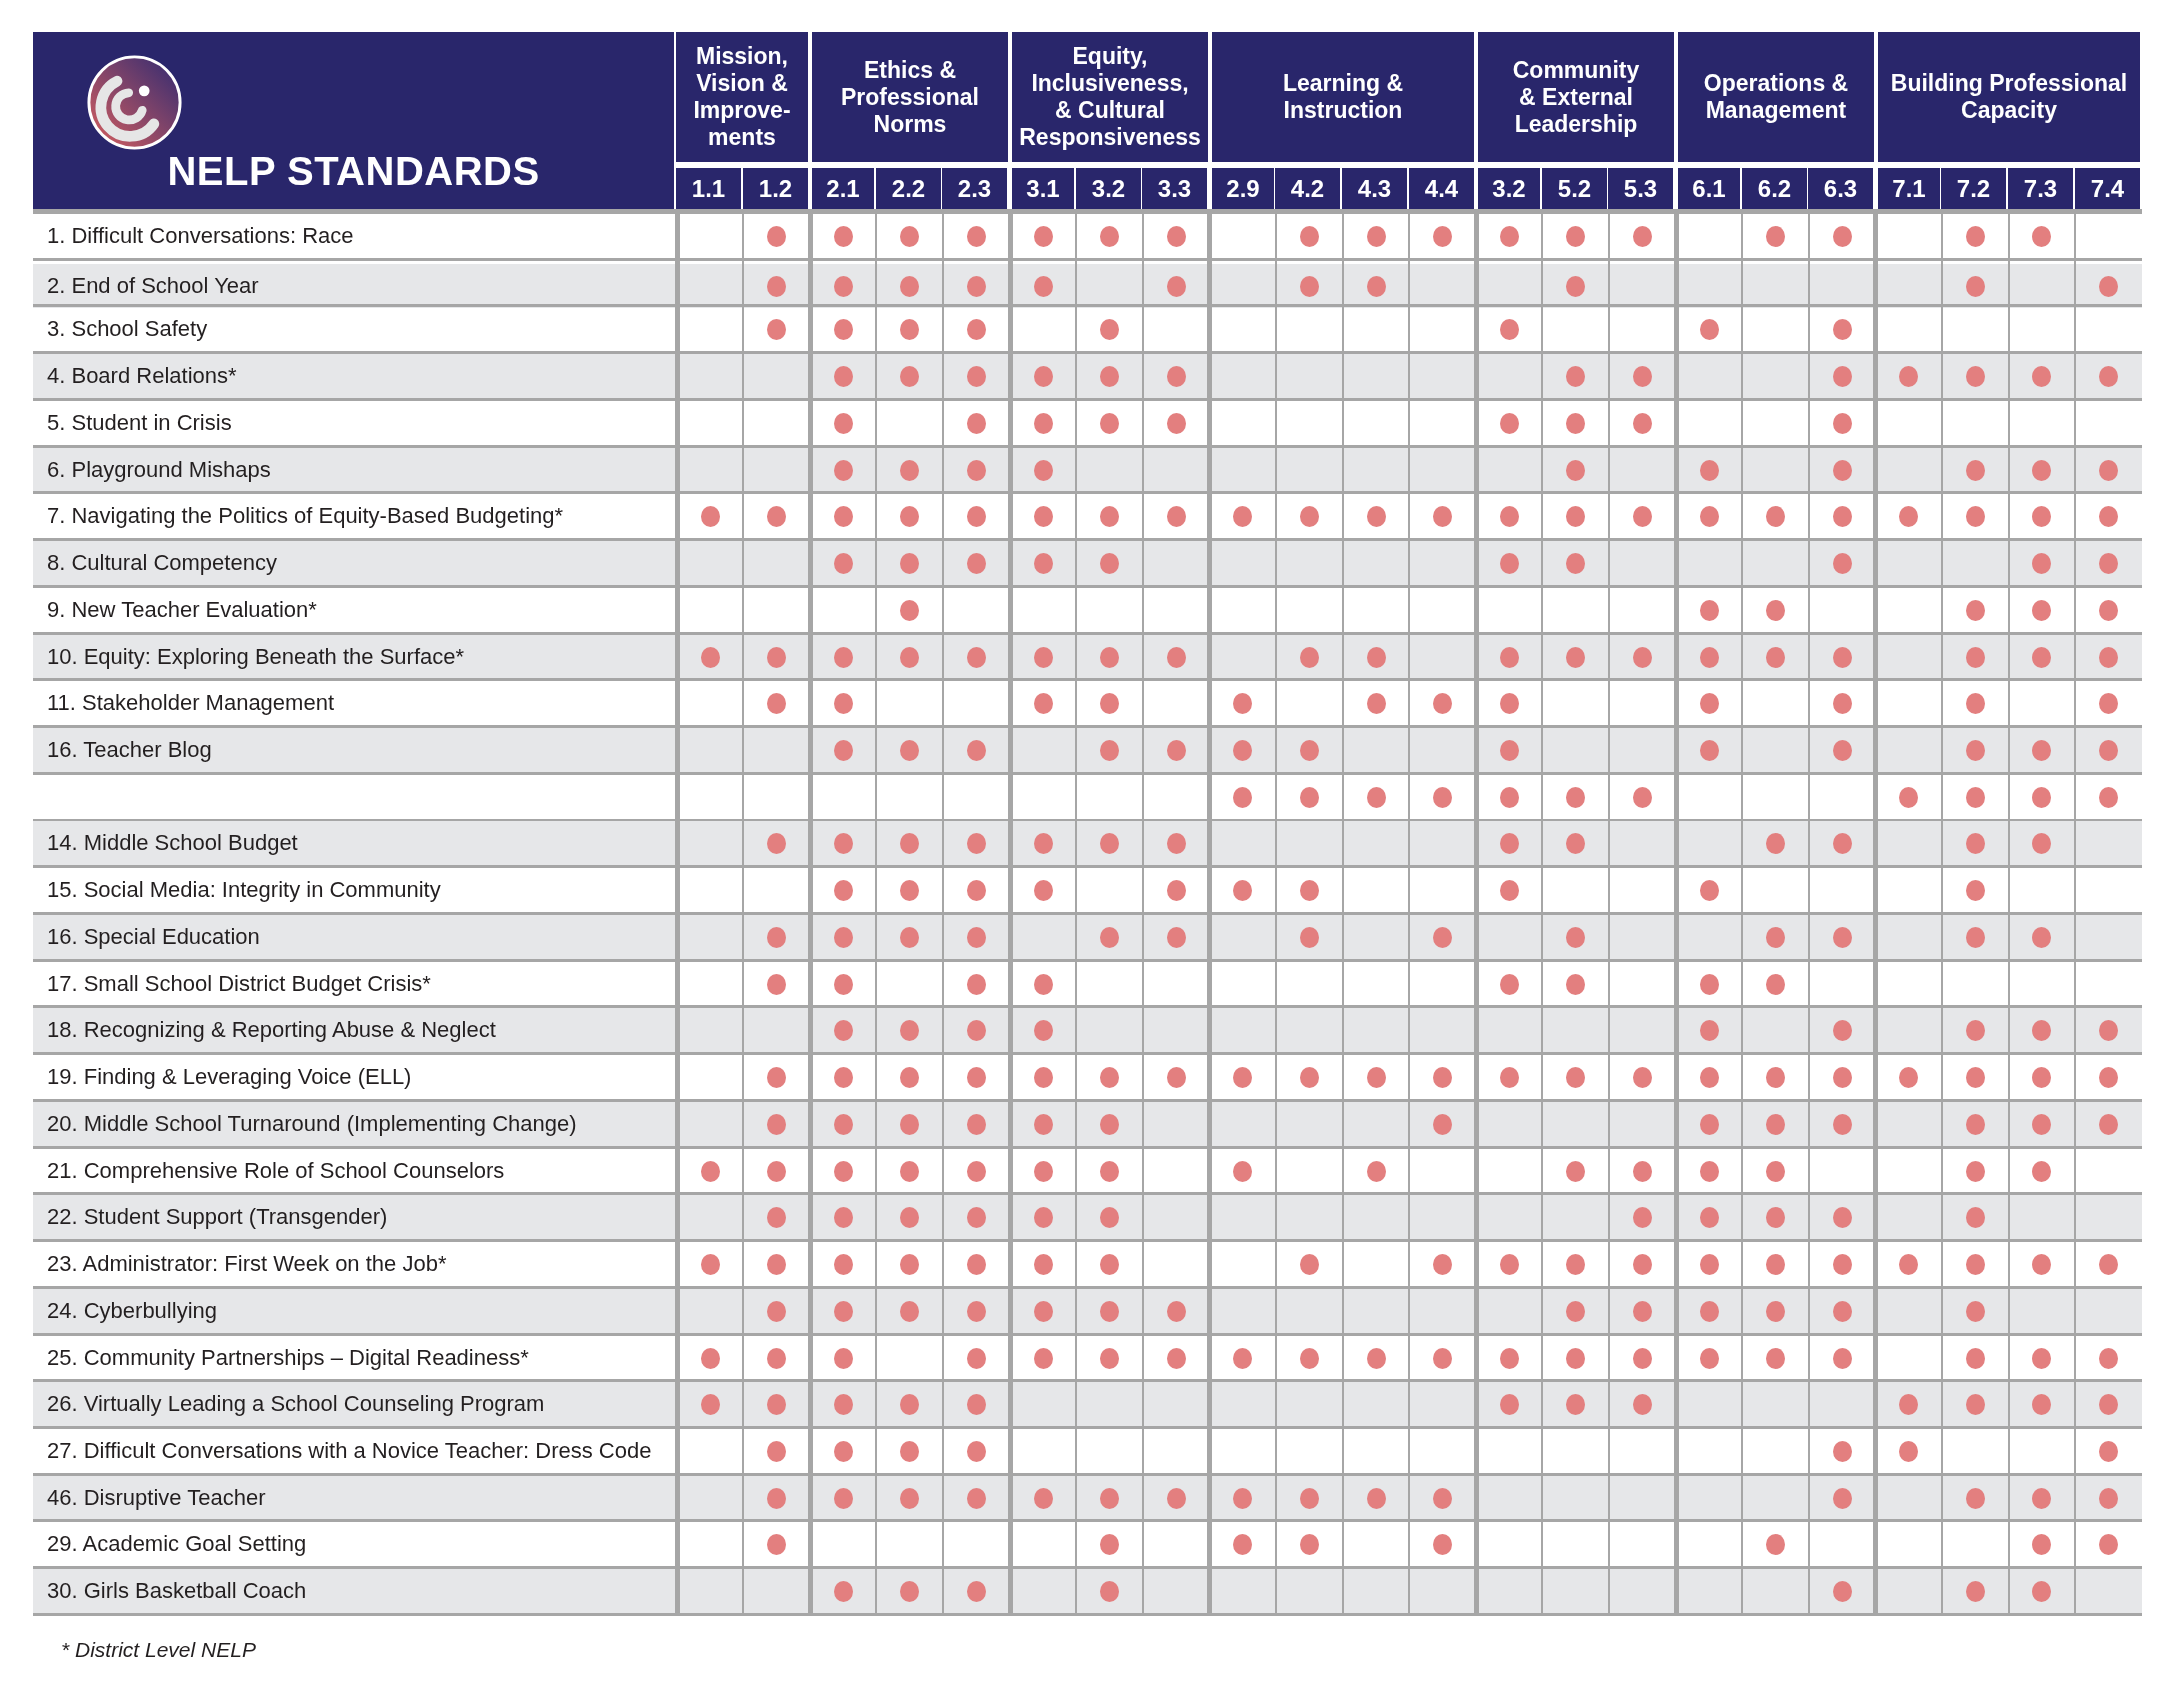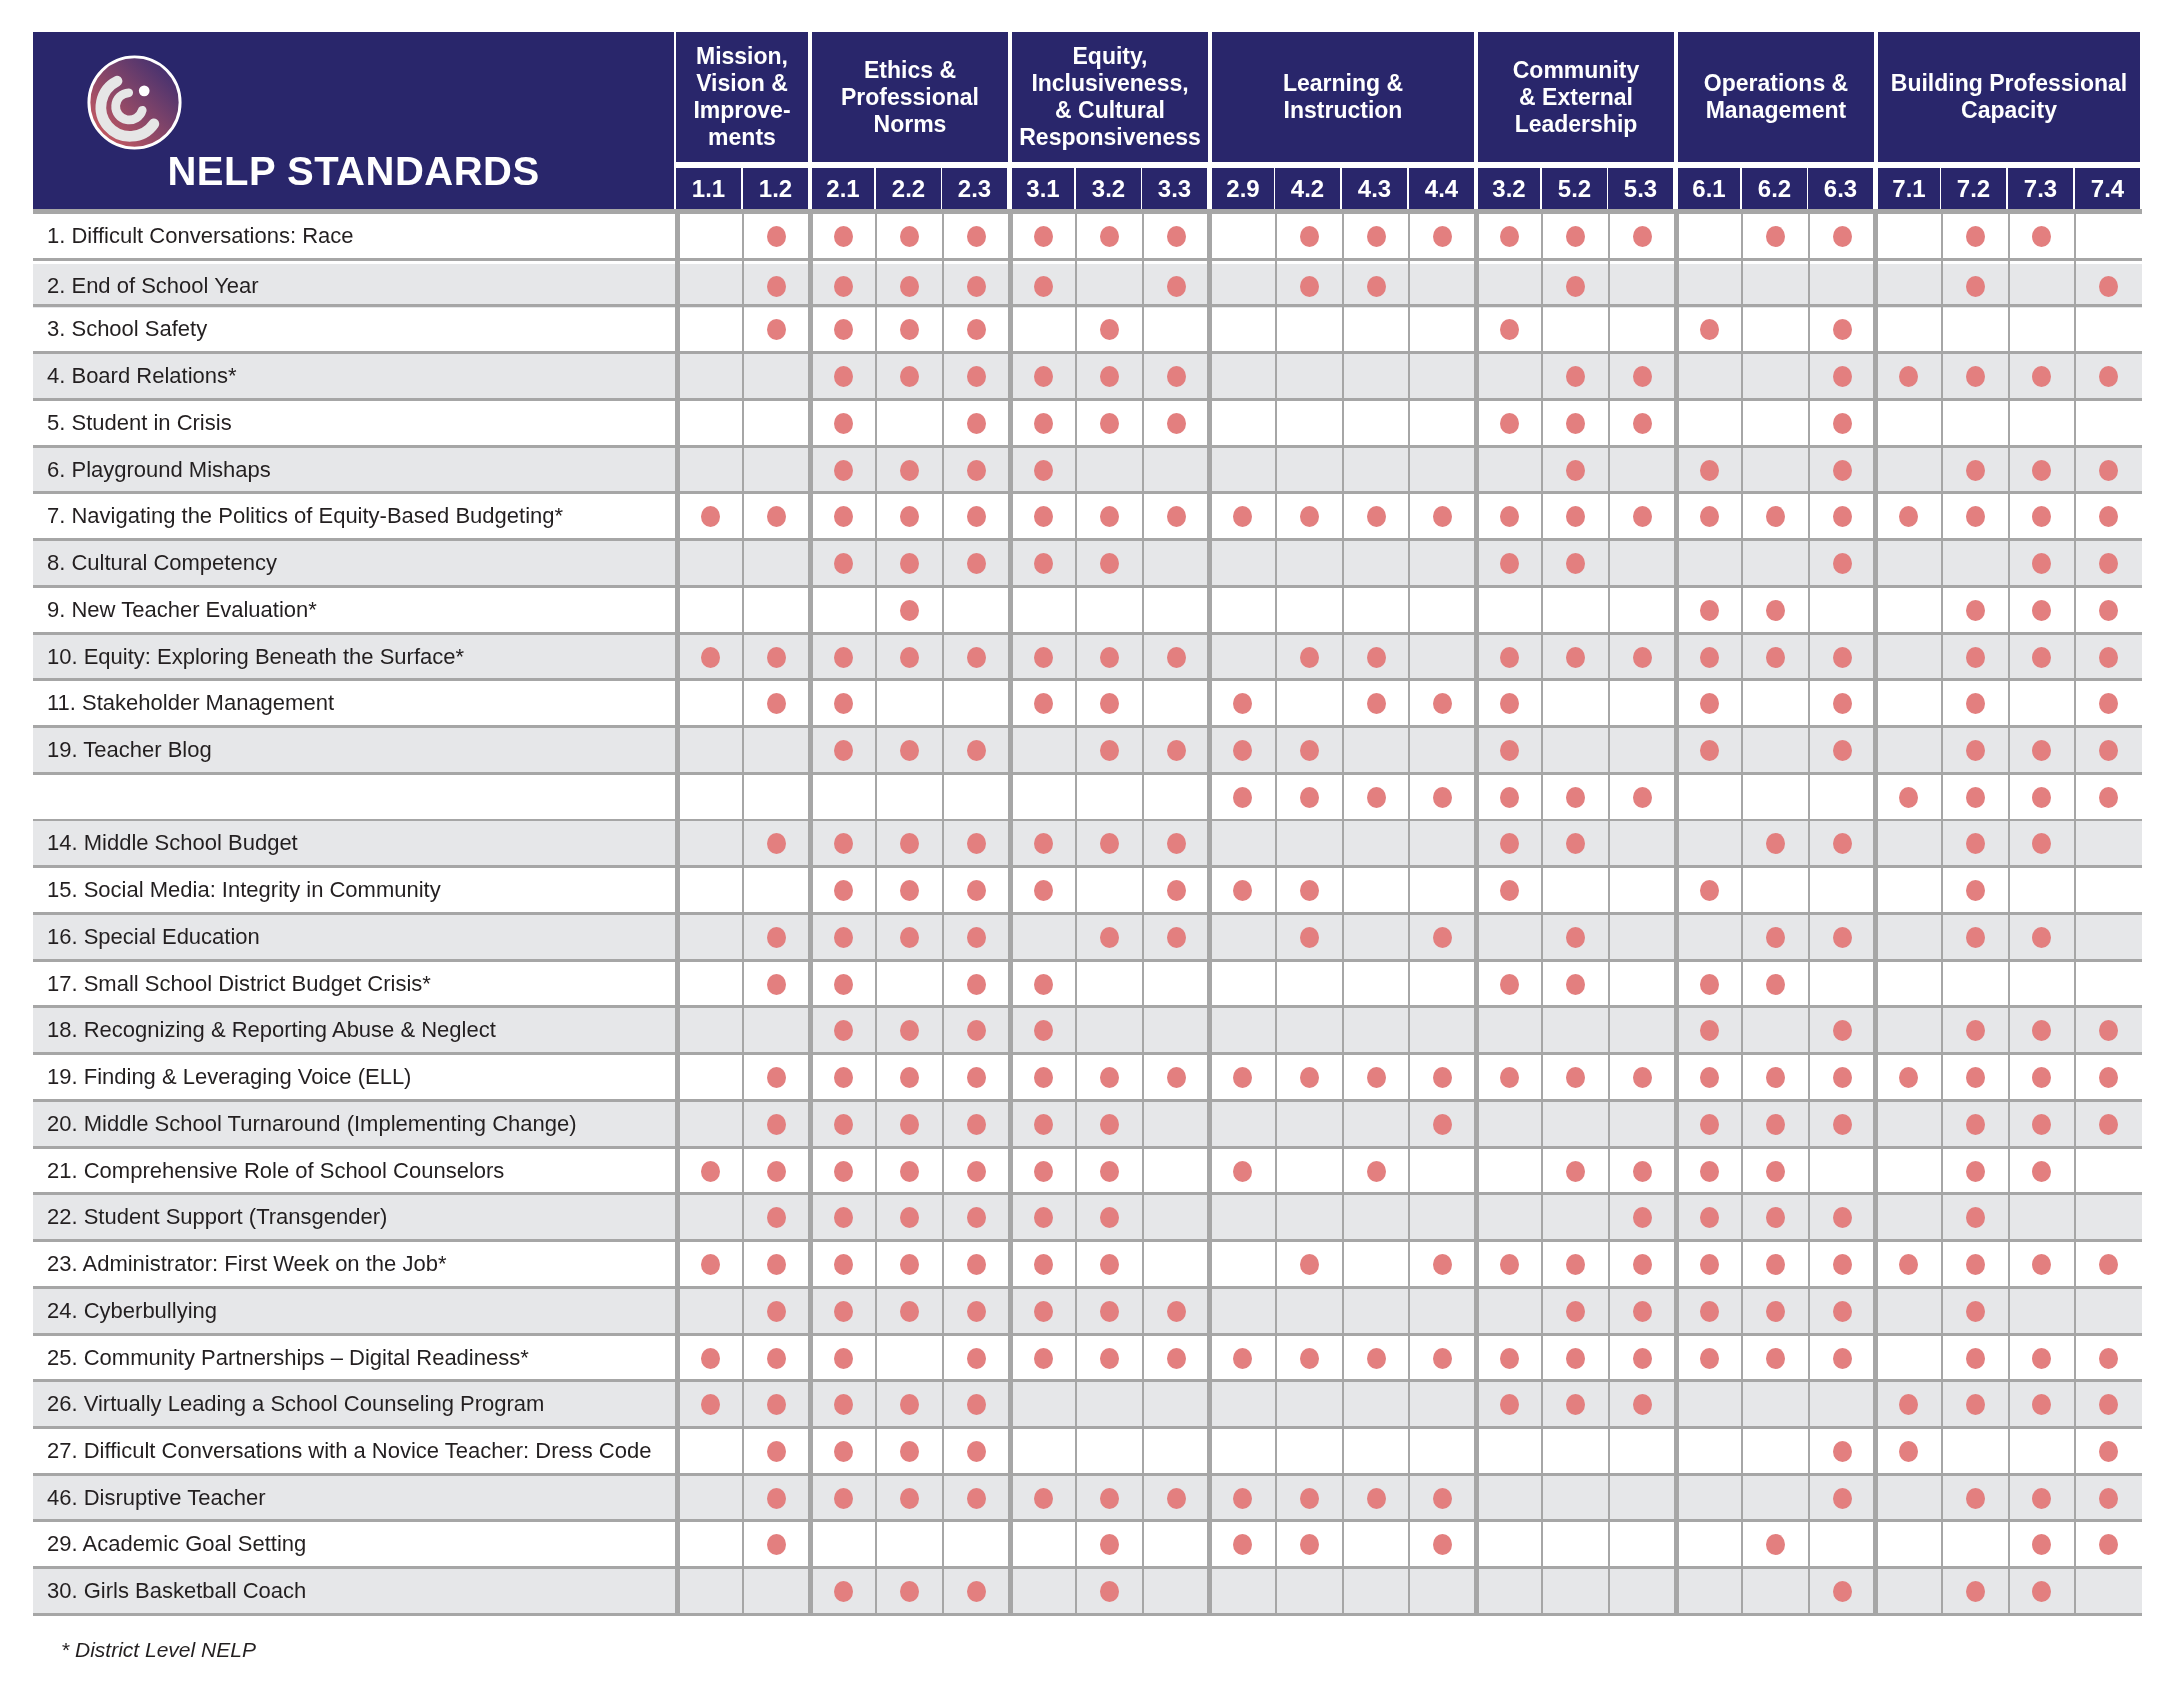--- a/index.html
+++ b/index.html
@@ -676,21 +676,21 @@
       <div class="cell" style="left: 1909px; width: 67px;">
         <div class="dot" style="background: rgb(227, 127, 127);"></div>
       </div>
       <div class="cell" style="left: 1975px; width: 67px;"></div>
       <div class="cell" style="left: 2042px; width: 67px;">
         <div class="dot" style="background: rgb(227, 127, 127);"></div>
       </div>
     </div>
     <div class="hline" style="top: 511px;"></div>
     <div class="row alt" style="top: 514px;">
-      <div class="label">19. Teacher Blog</div>
+      <div class="label">16. Teacher Blog</div>
       <div class="cell" style="left: 644px; width: 67px;"></div>
       <div class="cell" style="left: 710px; width: 67px;"></div>
       <div class="cell" style="left: 777px; width: 67px;">
         <div class="dot" style="background: rgb(227, 127, 127);"></div>
       </div>
       <div class="cell" style="left: 843px; width: 67px;">
         <div class="dot" style="background: rgb(227, 127, 127);"></div>
       </div>
       <div class="cell" style="left: 910px; width: 67px;">
         <div class="dot" style="background: rgb(227, 127, 127);"></div>

